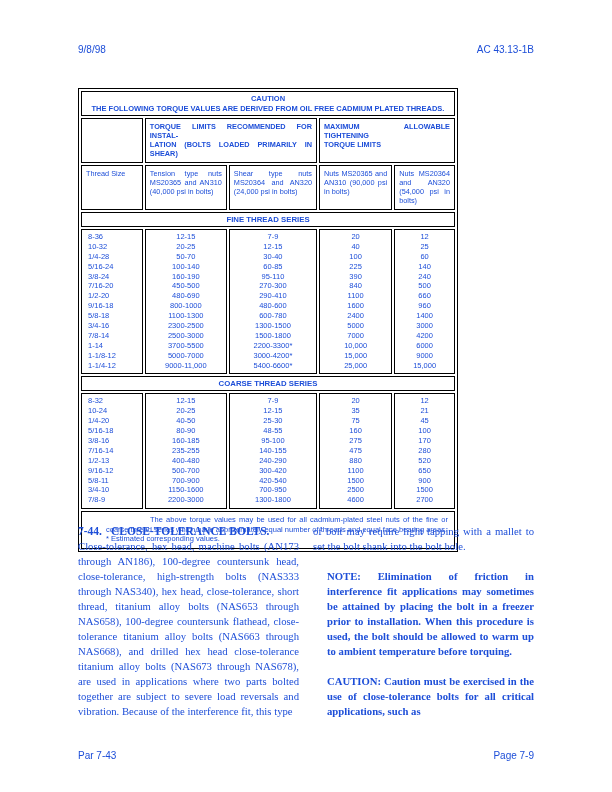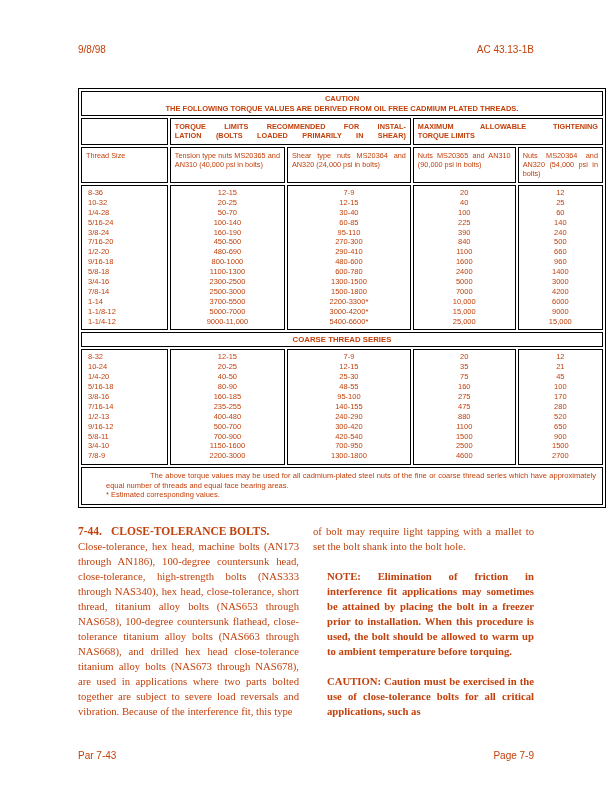--- a/index.html
+++ b/index.html
@@ -1,30 +1,30 @@
 <!DOCTYPE html>
 <html><head>
 <meta charset="utf-8">
 <style>
   html,body{margin:0;padding:0;background:#fff;}
-  .page{position:relative;width:612px;height:792px;background:#ffffff;color:#c2410c;
+  .page{position:relative;width:612px;height:792px;background:#ffffff;color:#1d4ed8;
         font-family:"Liberation Serif", serif;overflow:hidden;}
 
   
   .running-head{position:absolute;top:44px;left:78px;right:78px;display:flex;
       justify-content:space-between;font-family:"Liberation Sans",sans-serif;font-size:10px;}
   .running-foot{position:absolute;top:750px;left:78px;right:78px;display:flex;
       justify-content:space-between;font-family:"Liberation Sans",sans-serif;font-size:10px;text-align:right;}
 
   
   .tbl-caption{position:absolute;top:70px;left:78px;font-size:10px;}
   .tbl-caption .cap-label{font-weight:bold;font-variant:small-caps;}
 
   
-  table.torque{position:absolute;top:88px;left:78px;width:528px;
+  table.torque{position:absolute;top:88px;left:78px;width:380px;
       border:1px solid #000;border-collapse:separate;border-spacing:2px;
       font-family:"Liberation Sans",sans-serif;}
   table.torque td{border:1px solid #000;vertical-align:top;}
   .caution-cell{text-align:center;font-weight:bold;font-size:7.5px;line-height:9.5px;padding:2px 2px;}
   .group-cell{font-weight:bold;font-size:7.3px;line-height:9px;padding:3px 4px 4px;}
   .group-cell .jline{text-align:justify;text-align-last:justify;}
   .group-cell .lline{text-align:left;}
   .colhead-cell{font-size:7.3px;line-height:9px;padding:3px 4px 4px;text-align:justify;margin-left:40px;}
   .banner-cell{text-align:center;font-weight:bold;font-size:7.8px;line-height:9px;padding:2px;}
   .data-cell{font-size:7.5px;text-align:center;padding:2px 0 3px;}
@@ -79,20 +79,23 @@
           <div class="jline">MAXIMUM ALLOWABLE TIGHTENING</div>
           <div class="lline">TORQUE LIMITS</div>
         </td>
       </tr>
       <tr>
         <td class="colhead-cell">Thread Size</td>
         <td class="colhead-cell">Tension type nuts MS20365 and AN310 (40,000 psi in bolts)</td>
         <td class="colhead-cell">Shear type nuts MS20364 and AN320 (24,000 psi in bolts)</td>
         <td class="colhead-cell">Nuts MS20365 and AN310 (90,000 psi in bolts)</td>
         <td class="colhead-cell">Nuts MS20364 and AN320 (54,000 psi in bolts)</td>
+      </tr>
+      <tr>
+        <td colspan="5" class="banner-cell">FINE THREAD SERIES</td>
       </tr>
       <tr id="fine-block">
           <td class="data-cell thread-col">
             <div class="data-line">8-36</div>
             <div class="data-line">10-32</div>
             <div class="data-line">1/4-28</div>
             <div class="data-line">5/16-24</div>
             <div class="data-line">3/8-24</div>
             <div class="data-line">7/16-20</div>
             <div class="data-line">1/2-20</div>

